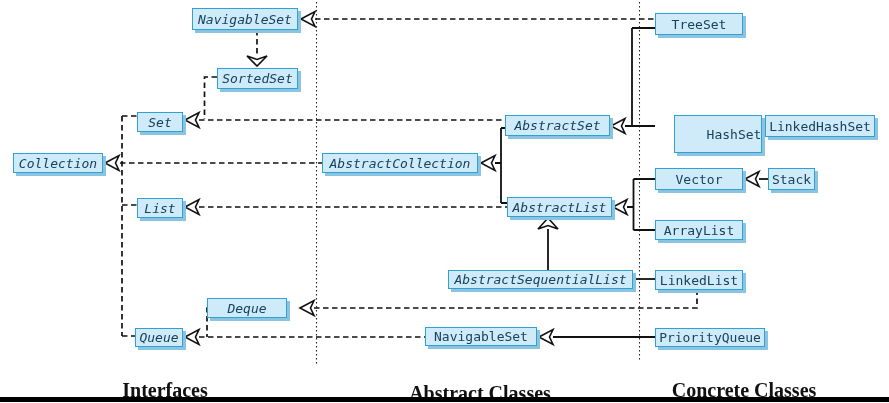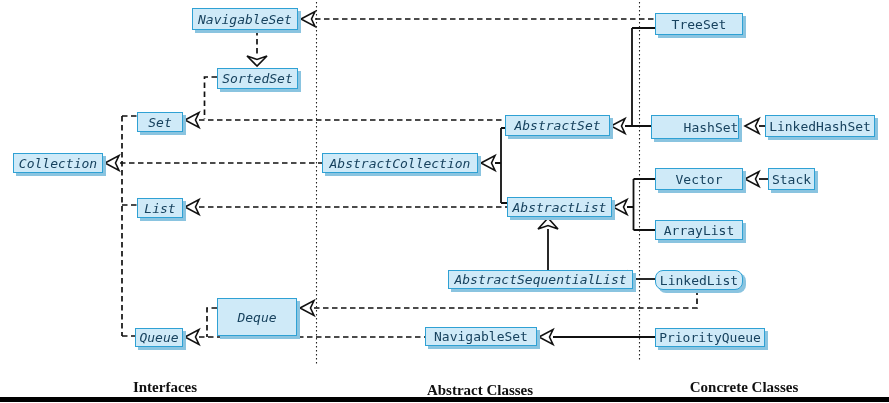--- a/index.html
+++ b/index.html
@@ -5,21 +5,21 @@
   html,body{margin:0;padding:0;background:#ffffff;}
   #canvas{position:relative;width:889px;height:403px;background:#ffffff;overflow:hidden;
           font-family:"DejaVu Sans","Liberation Sans",sans-serif;}
   #edge-layer{position:absolute;left:0;top:0;width:889px;height:403px;}
   .node{position:absolute;box-sizing:border-box;border:1.7px solid #2fa1d4;background:#cfeaf8;
         color:#17425e;font-family:"DejaVu Sans Mono",monospace;font-size:13px;line-height:1;
         display:flex;align-items:center;justify-content:center;white-space:nowrap;
         box-shadow:3px 3px 0 #8ac4e0;}
   .node.italic{font-style:italic;}
   .col-label{position:absolute;transform:translateX(-50%);font-family:"Liberation Serif",serif;
-             font-weight:bold;font-size:15px;color:#111111;white-space:nowrap;}
+             font-weight:bold;font-size:20px;color:#111111;white-space:nowrap;}
   #bottom-bar{position:absolute;left:0;top:397px;width:889px;height:5px;background:#000000;}
   .edge{fill:none;stroke:#111111;}
   .dashed{stroke-width:1.7;stroke-dasharray:5.5 3.5;}
   .solid{stroke-width:1.8;}
   .sep{stroke:#222222;stroke-width:1.1;stroke-dasharray:1.5 2.5;fill:none;}
   .arrow{fill:#ffffff;stroke:#111111;stroke-width:1.6;stroke-linejoin:miter;}
 </style>
 </head>
 <body>
 
@@ -66,34 +66,34 @@
     <polygon class="arrow" points="745,126 759,118.5 755.5,126 759,133.5"></polygon>
     <polygon class="arrow" points="745,179 759,171.5 755.5,179 759,186.5"></polygon>
   </svg>
 
   <div id="nodes">
       <div class="node italic" style="left: 192px; top: 8px; width: 106px; height: 22px;">NavigableSet</div>
       <div class="node italic" style="left: 217px; top: 68px; width: 81px; height: 21px;">SortedSet</div>
       <div class="node italic" style="left: 137px; top: 112px; width: 46px; height: 20px;">Set</div>
       <div class="node italic" style="left: 13px; top: 153px; width: 90px; height: 20px;">Collection</div>
       <div class="node italic" style="left: 137px; top: 198px; width: 46px; height: 20px;">List</div>
-      <div class="node italic" style="left: 217px; top: 298px; width: 80px; height: 38px;">Deque</div>
+      <div class="node italic" style="left: 207px; top: 298px; width: 80px; height: 20px;">Deque</div>
       <div class="node italic" style="left: 135px; top: 328px; width: 48px; height: 19px;">Queue</div>
       <div class="node italic" style="left: 322px; top: 153px; width: 156px; height: 20px;">AbstractCollection</div>
       <div class="node italic" style="left: 505px; top: 115px; width: 105px; height: 21px;">AbstractSet</div>
       <div class="node italic" style="left: 507px; top: 197px; width: 105px; height: 20px;">AbstractList</div>
       <div class="node italic" style="left: 425px; top: 270px; width: 185px; height: 19px; margin-left: 23px;">AbstractSequentialList</div>
       <div class="node" style="left: 425px; top: 327px; width: 112px; height: 19px;">NavigableSet</div>
       <div class="node" style="left: 655px; top: 13px; width: 88px; height: 22px;">TreeSet</div>
-      <div class="node" style="left: 651px; top: 115px; width: 88px; height: 24px; padding-left: 32px;">HashSet</div>
+      <div class="node" style="left: 674px; top: 115px; width: 88px; height: 38px; padding-left: 32px;">HashSet</div>
       <div class="node" style="left: 765px; top: 115px; width: 110px; height: 22px;">LinkedHashSet</div>
       <div class="node" style="left: 655px; top: 168px; width: 88px; height: 22px;">Vector</div>
       <div class="node" style="left: 768px; top: 168px; width: 47px; height: 22px;">Stack</div>
       <div class="node" style="left: 655px; top: 220px; width: 88px; height: 20px;">ArrayList</div>
-      <div class="node" style="left: 655px; top: 270px; width: 88px; height: 20px; border-radius: 8px;">LinkedList</div>
+      <div class="node" style="left: 655px; top: 270px; width: 88px; height: 20px;">LinkedList</div>
       <div class="node" style="left: 655px; top: 328px; width: 110px; height: 19px;">PriorityQueue</div>
     </div>
 
   <div class="col-label" style="left:165px;top:379px">Interfaces</div>
   <div class="col-label" style="left:480px;top:382px">Abstract Classes</div>
   <div class="col-label" style="left:744px;top:379px">Concrete Classes</div>
 
   <div id="bottom-bar"></div>
 </div>
 

